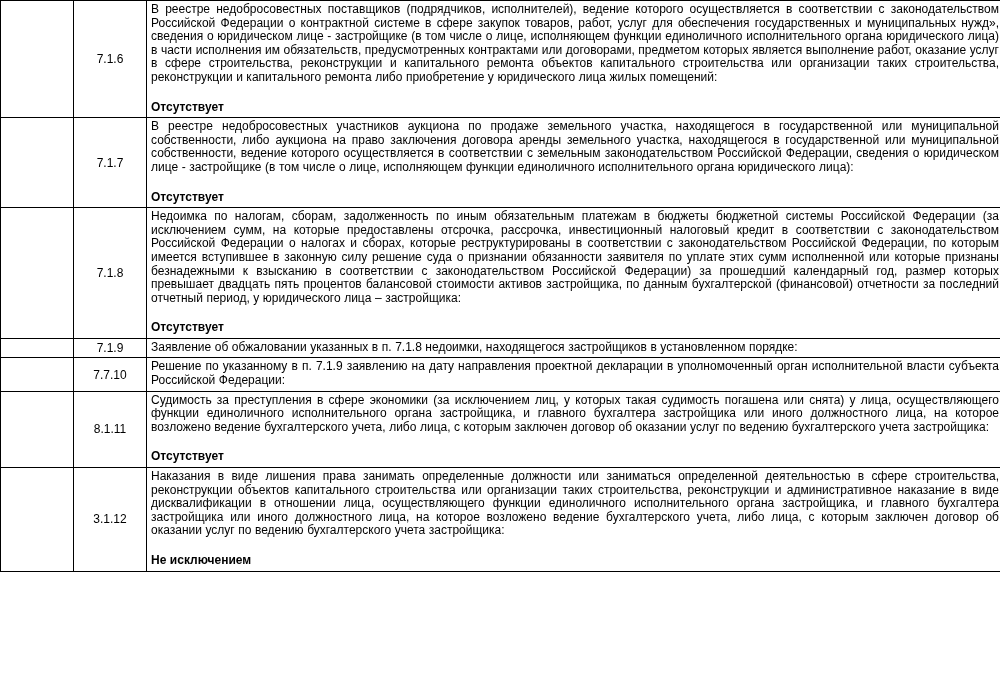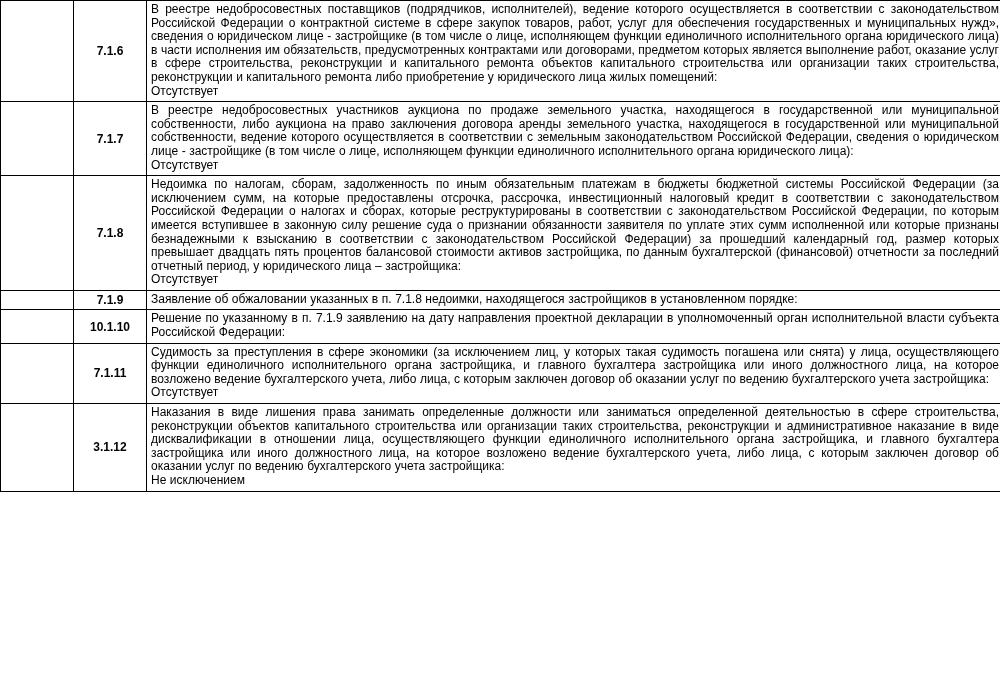--- a/index.html
+++ b/index.html
@@ -24,38 +24,38 @@
     vertical-align: middle;
     padding: 0;
   }
   .col-marker {
     width: 72px;
   }
   .col-num {
     width: 72px;
     text-align: center;
     font-size: 12px;
-    font-weight: 700;
+    font-weight: 400;
     vertical-align: middle;
   }
   .col-text {
     width: 856px;
     vertical-align: top;
   }
   .cell-text {
     padding: 2px 4px 3px 4px;
     font-size: 12px;
     line-height: 13.6px;
     text-align: justify;
     word-spacing: 0.2px;
   }
   .answer {
-    font-weight: 400;
+    font-weight: 700;
     display: block;
-    margin-top: 0px;
+    margin-top: 16px;
   }
 </style>
 </head>
 <body>
 
 <table class="doc-table">
   <tbody>
 
     <tr>
       <td class="col-marker"></td>
@@ -95,31 +95,31 @@
       <td class="col-num">7.1.9</td>
       <td class="col-text">
         <div class="cell-text">
           <span>Заявление об обжаловании указанных в п. 7.1.8 недоимки, находящегося застройщиков в установленном порядке:</span>
         </div>
       </td>
     </tr>
 
     <tr>
       <td class="col-marker"></td>
-      <td class="col-num">10.1.10</td>
+      <td class="col-num">7.7.10</td>
       <td class="col-text">
         <div class="cell-text">
           <span>Решение по указанному в п. 7.1.9 заявлению на дату направления проектной декларации в уполномоченный орган исполнительной власти субъекта Российской Федерации:</span>
         </div>
       </td>
     </tr>
 
     <tr>
       <td class="col-marker"></td>
-      <td class="col-num">7.1.11</td>
+      <td class="col-num">8.1.11</td>
       <td class="col-text">
         <div class="cell-text">
           <span>Судимость за преступления в сфере экономики (за исключением лиц, у которых такая судимость погашена или снята) у лица, осуществляющего функции единоличного исполнительного органа застройщика, и главного бухгалтера застройщика или иного должностного лица, на которое возложено ведение бухгалтерского учета, либо лица, с которым заключен договор об оказании услуг по ведению бухгалтерского учета застройщика:</span>
           <span class="answer">Отсутствует</span>
         </div>
       </td>
     </tr>
 
     <tr>
       <td class="col-marker"></td>

